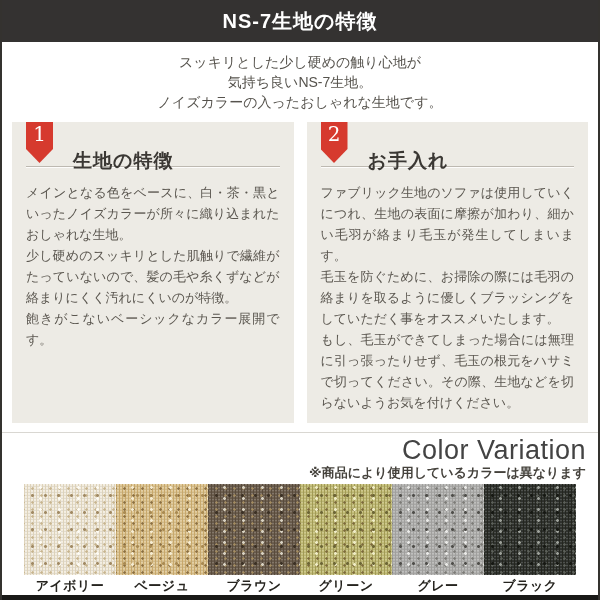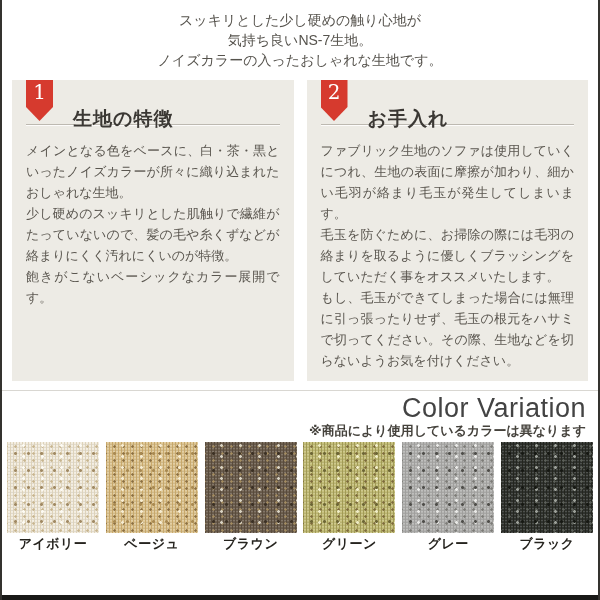--- a/index.html
+++ b/index.html
@@ -60,21 +60,21 @@
   
   .cv{border-top:1px solid #d9d7d2;margin-top:9px;}
   .cv-inner{text-align:right;padding:3px 12px 0 12px;}
   .cv-title{
     font-size:27px;line-height:29px;font-weight:normal;color:var(--heading-gray);
     letter-spacing:.5px;
   }
   .cv-note{font-size:13px;line-height:13px;color:#45423c;margin-top:1px;font-weight:bold;}
   
   .swatch-row{
-    display:flex;justify-content:space-between;
+    display:flex;justify-content:center;
     margin-top:5px;padding:0 5px;
   }
   .swatch-cell{width:92px;text-align:center;}
   .swatch{
     width:92px;height:91px;
     background-color:var(--base,#ccc);
     background-image:
       radial-gradient(circle, var(--f1,#999) 0 1.1px, transparent 1.8px),
       radial-gradient(circle, var(--f2,#eee) 0 1px, transparent 1.7px),
       radial-gradient(circle, var(--f3,#aaa) 0 .9px, transparent 1.5px),
@@ -88,20 +88,23 @@
     white-space:nowrap;
   }
   
   .bottom-bar{position:absolute;left:0;right:0;bottom:0;height:5px;background:var(--bottom-bar);}
 </style>
 </head>
 <body>
 
 <div class="page">
 
+  <div class="header">
+    <span>NS-7生地の特徴</span>
+  </div>
 
   <div class="intro">
     <div>スッキリとした少し硬めの触り心地が</div>
     <div>気持ち良いNS-7生地。</div>
     <div>ノイズカラーの入ったおしゃれな生地です。</div>
   </div>
 
   <div class="panels">
 
     <div class="panel">

